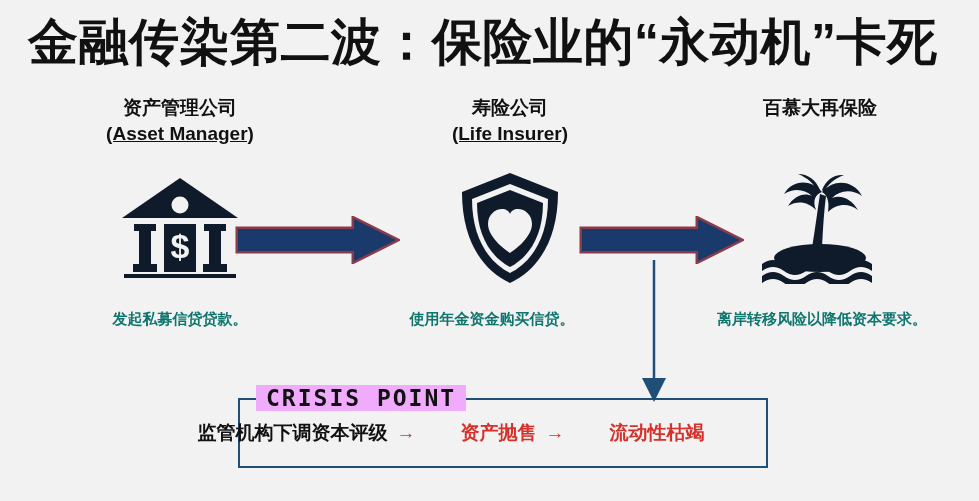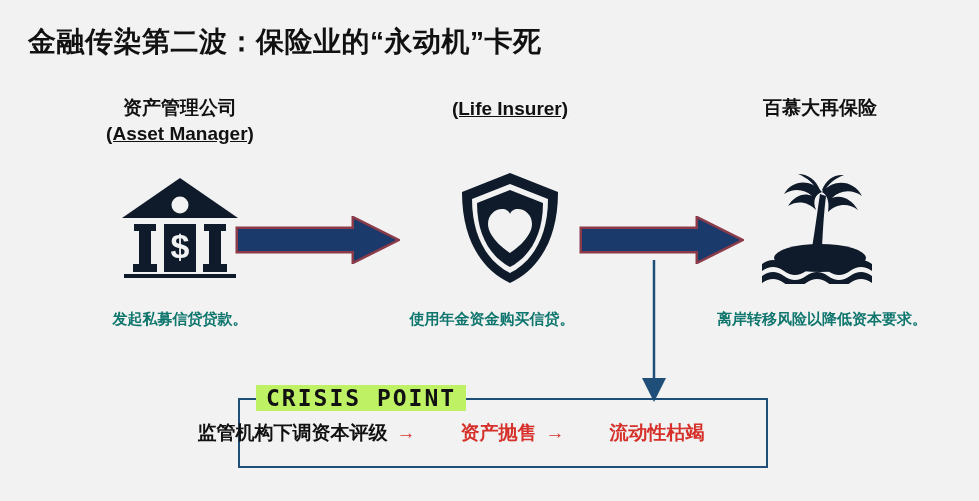--- a/index.html
+++ b/index.html
@@ -18,22 +18,22 @@
   #infographic {
     position: relative;
     width: 979px;
     height: 501px;
   }
 
   
   .title {
     position: absolute;
     left: 28px;
-    top: 26px;
-    font-size: 28px;
+    top: 14px;
+    font-size: 50px;
     font-weight: bold;
     letter-spacing: 0.5px;
     color: #111111;
     white-space: nowrap;
     line-height: 1.15;
   }
 
   
   .column {
     position: absolute;
@@ -115,21 +115,21 @@
     top: 398px;
     width: 530px;
     height: 70px;
     border: 2px solid #1f4e79;
     box-sizing: border-box;
   }
   .crisis-legend {
     position: absolute;
     left: 256px;
     top: 385px;
-    background: #bef264;
+    background: #f0abfc;
     padding: 0 10px;
     font-family: "DejaVu Sans Mono", "Liberation Mono", monospace;
     font-size: 23px;
     font-weight: bold;
     letter-spacing: 2px;
     color: #111111;
     white-space: nowrap;
     line-height: 1;
     height: 26px;
     display: flex;
@@ -187,20 +187,21 @@
   <div class="caption cap-1">发起私募信贷贷款。</div>
 
   <div class="h-arrow h-arrow-1">
     <svg width="166" height="48" viewBox="0 0 166 48" aria-hidden="true">
       <polygon points="4,13 120,13 120,3 162,24 120,45 120,35 4,35" fill="#1a3a6b" stroke="#8b3a4a" stroke-width="5" stroke-linejoin="miter"></polygon>
       <polygon points="4,13 120,13 120,3 162,24 120,45 120,35 4,35" fill="#1a3a6b"></polygon>
     </svg>
   </div>
 
   <div class="column col-2">
+    <div class="col-head-cn">寿险公司</div>
     <div class="col-head-en">(Life Insurer)</div>
   </div>
   <div class="icon-wrap icon-2">
     <svg width="104" height="116" viewBox="0 0 104 116" aria-hidden="true">
       <path d="M52 3 L100 22 C100 70 80 100 52 113 C24 100 4 70 4 22 Z" fill="#0f1b2a"></path>
       <path d="M52 14 L90 29 C90 67 74 92 52 103 C30 92 14 67 14 29 Z" fill="#f2f2f2"></path>
       <path d="M52 20 L85 33 C85 66 71 87 52 97 C33 87 19 66 19 33 Z" fill="#0f1b2a"></path>
       <path d="M52 83 C52 83 30 69 30 54 C30 45 37 39 44 39 C48 39 51 41 52 44 C53 41 56 39 60 39 C67 39 74 45 74 54 C74 69 52 83 52 83 Z" fill="#f2f2f2"></path>
     </svg>
   </div>

